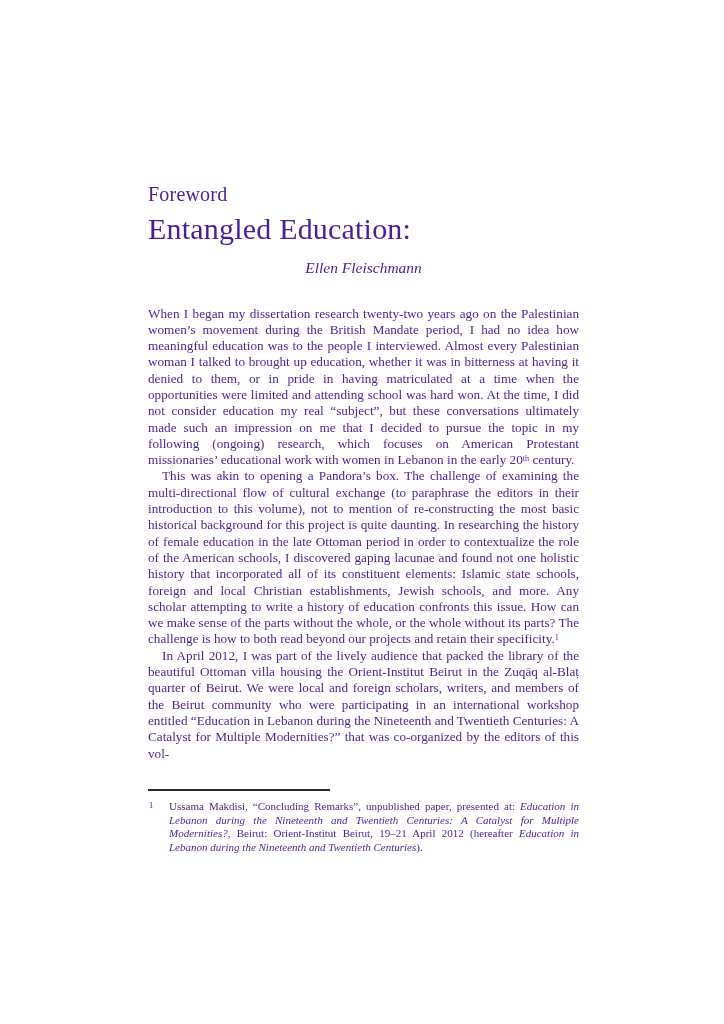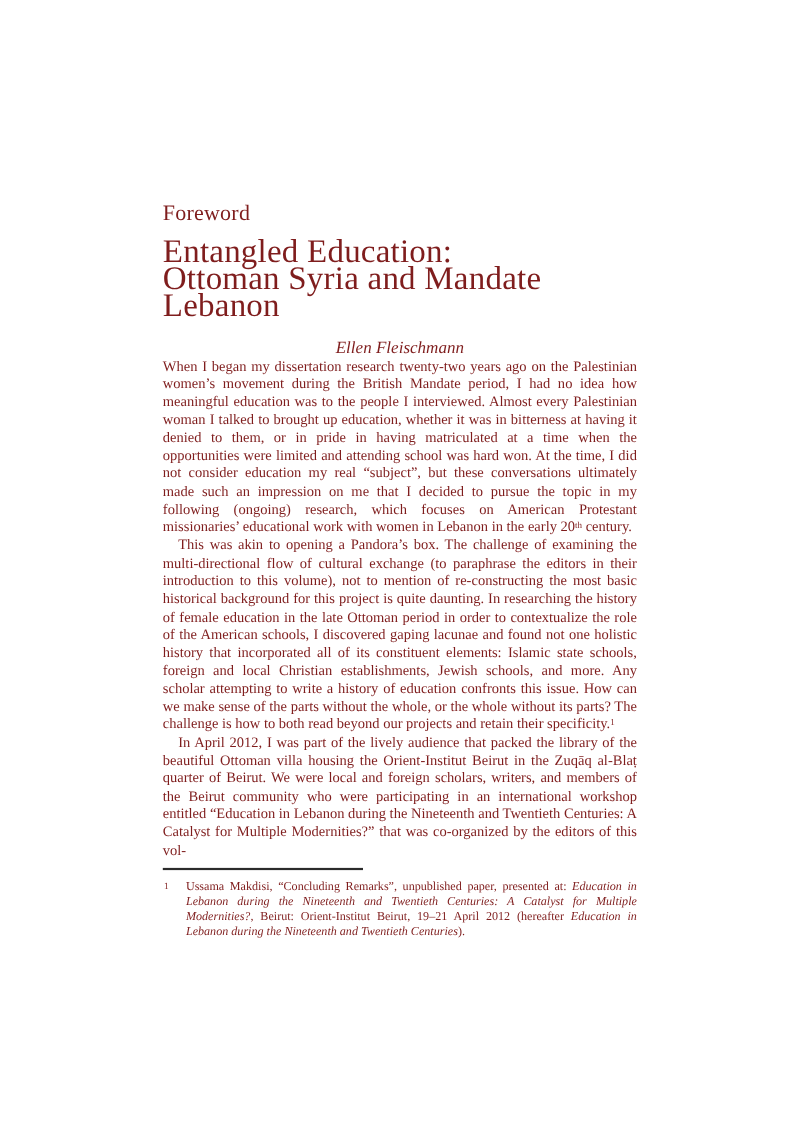--- a/index.html
+++ b/index.html
@@ -3,21 +3,21 @@
 <meta charset="utf-8">
 <style>
   * { margin: 0; padding: 0; box-sizing: border-box; }
   html, body { background: #ffffff; }
   .page {
     position: relative;
     width: 724px;
     height: 1024px;
     background: #ffffff;
     font-family: "Liberation Serif", serif;
-    color: #7f1d1d;
+    color: #4c1d95;
     overflow: hidden;
   }
   .content {
     position: absolute;
     left: 148px;
     top: 183px;
     width: 431px;
   }
   .foreword-heading {
     font-size: 20px;
@@ -34,20 +34,21 @@
   }
   .chapter-title span { display: block; }
   .author {
     margin-top: 17px;
     font-size: 15.5px;
     line-height: 17px;
     font-style: italic;
     text-align: center;
   }
   .body-text {
+    margin-top: 30px;
     font-size: 13.2px;
     line-height: 16.3px;
     text-align: justify;
   }
   .body-text p.indented { text-indent: 14px; }
   .sup {
     font-size: 0.62em;
     position: relative;
     top: -0.45em;
     line-height: 0;
@@ -83,21 +84,20 @@
 <body>
 
 <div class="page">
 
   <div class="content">
 
     <div class="foreword-heading">Foreword</div>
 
     <div class="chapter-title">
       <span>Entangled Education:</span>
-      <span>Ottoman Syria and Mandate Lebanon</span>
     </div>
 
     <div class="author">Ellen Fleischmann</div>
 
     <div class="body-text">
       <p><span>When I began my dissertation research twenty-two years ago on the Palestinian women’s movement during the British Mandate period, I had no idea how meaningful education was to the people I interviewed. Almost every Palestinian woman I talked to brought up education, whether it was in bitterness at having it denied to them, or in pride in having matriculated at a time when the opportunities were limited and attending school was hard won. At the time, I did not consider education my real “subject”, but these conversations ultimately made such an impression on me that I decided to pursue the topic in my following (ongoing) research, which focuses on American Protestant missionaries’ educational work with women in Lebanon in the early 20</span><span class="sup">th</span><span> century.</span></p>
 
       <p class="indented"><span>This was akin to opening a Pandora’s box. The challenge of examining the multi-directional flow of cultural exchange (to paraphrase the editors in their introduction to this volume), not to mention of re-constructing the most basic historical background for this project is quite daunting. In researching the history of female education in the late Ottoman period in order to contextualize the role of the American schools, I discovered gaping lacunae and found not one holistic history that incorporated all of its constituent elements: Islamic state schools, foreign and local Christian establishments, Jewish schools, and more. Any scholar attempting to write a history of education confronts this issue. How can we make sense of the parts without the whole, or the whole without its parts? The challenge is how to both read beyond our projects and retain their specificity.</span><span class="sup">1</span></p>
 
       <p class="indented"><span>In April 2012, I was part of the lively audience that packed the library of the beautiful Ottoman villa housing the Orient-Institut Beirut in the Zuqāq al-Blaṭ quarter of Beirut. We were local and foreign scholars, writers, and members of the Beirut community who were participating in an international workshop entitled “Education in Lebanon during the Nineteenth and Twentieth Centuries: A Catalyst for Multiple Modernities?” that was co-organized by the editors of this vol-</span></p>

